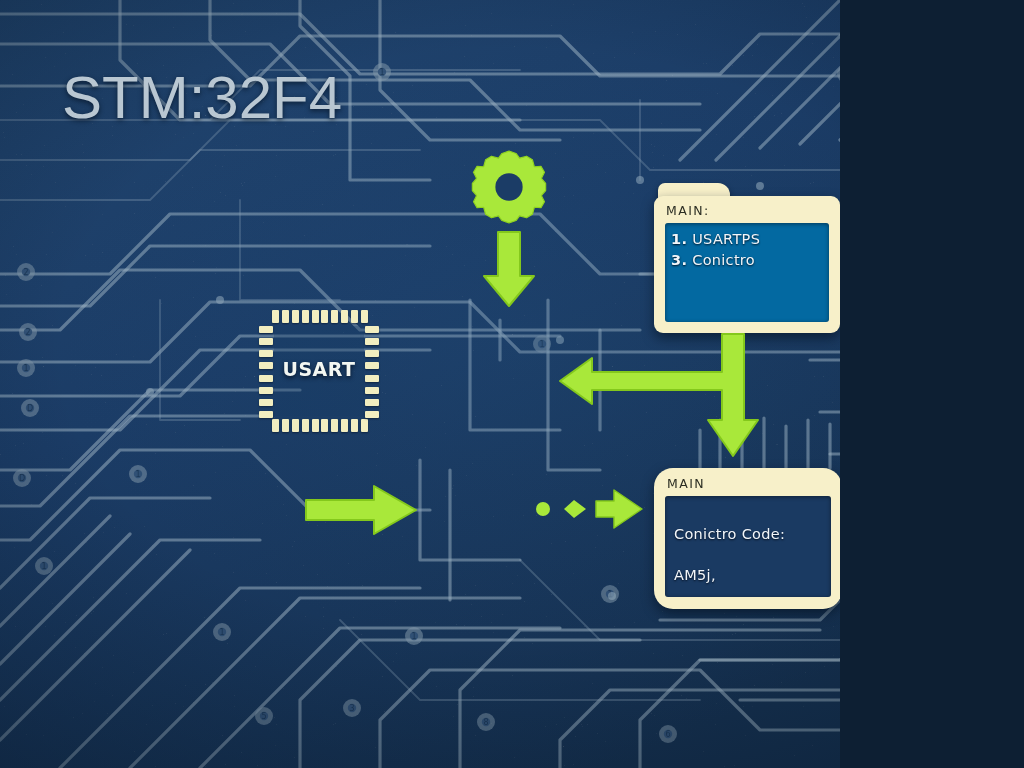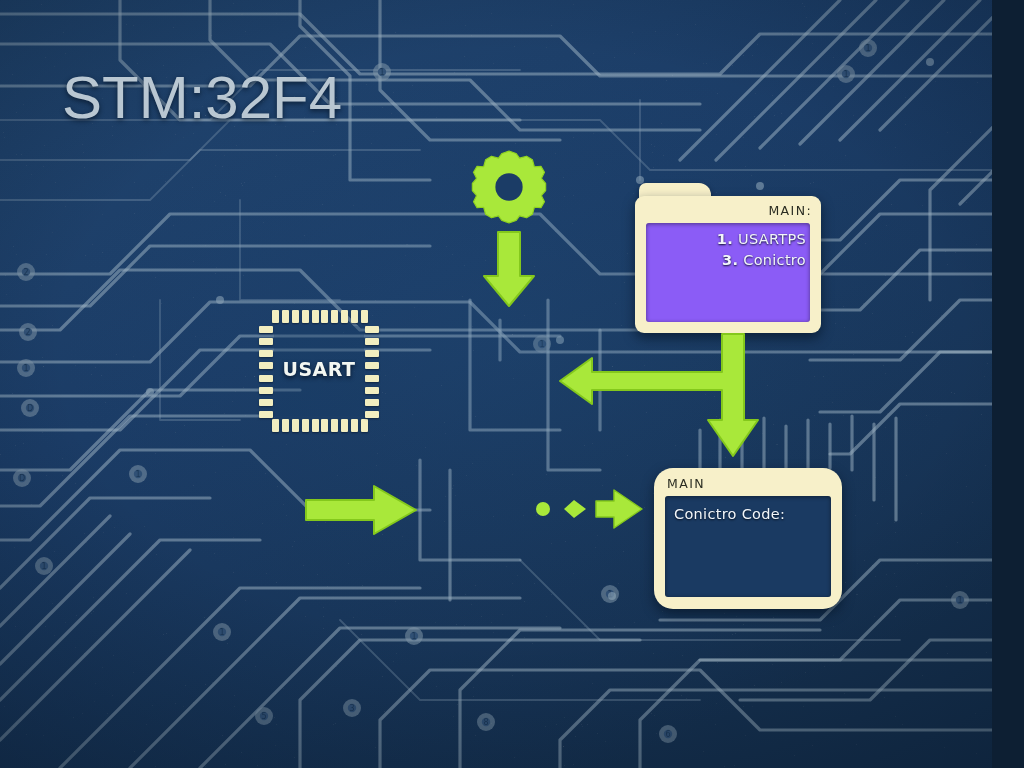--- a/index.html
+++ b/index.html
@@ -3,21 +3,21 @@
 <meta charset="utf-8">
 <title>STM32F4 USART Diagram</title>
 <style>
   html, body {
     margin: 0;
     padding: 0;
     background: #0d1f33;
   }
   #stage {
     position: relative;
-    width: 992px;
+    width: 840px;
     height: 768px;
     overflow: hidden;
     font-family: "DejaVu Sans", sans-serif;
     background: #1b3c66;
   }
 
   
   #board-svg {
     position: absolute;
     left: 0; top: 0;
@@ -111,25 +111,24 @@
     position: absolute;
     left: 470px;
     top: 148px;
     width: 78px;
     height: 78px;
   }
 
   
   #folder-card {
     position: absolute;
-    left: 635px;
+    left: 654px;
     top: 183px;
     width: 186px;
     height: 150px;
-    text-align: right;
   }
   #folder-tab {
     position: absolute;
     left: 4px;
     top: 0;
     width: 72px;
     height: 22px;
     background: #f7f0c9;
     border-radius: 7px 12px 0 0;
     box-shadow: 0 2px 5px rgba(4,16,32,.55);
@@ -153,21 +152,21 @@
     font-family: "DejaVu Sans", sans-serif;
     font-weight: 400;
     margin: 1px 0 4px 1px;
   }
   #folder-screen {
     position: absolute;
     left: 11px;
     top: 27px;
     width: 164px;
     height: 99px;
-    background: #8b5cf6;
+    background: #0369a1;
     border-radius: 3px;
     box-sizing: border-box;
     padding: 6px 4px 0 6px;
     box-shadow: inset 0 1px 4px rgba(0,0,0,.45);
   }
   .folder-line {
     color: #f2f6fa;
     font-size: 14.5px;
     line-height: 21px;
     font-family: "DejaVu Sans", sans-serif;
@@ -210,20 +209,21 @@
     box-shadow: inset 0 1px 4px rgba(0,0,0,.45);
   }
   .code-line {
     color: #f2f6fa;
     font-size: 14.5px;
     line-height: 21px;
     font-family: "DejaVu Sans", sans-serif;
     letter-spacing: .3px;
     white-space: nowrap;
     text-shadow: 0 1px 2px rgba(2,10,22,.9);
+    margin-top: 20px;
   }
 </style>
 </head>
 <body>
 
 <div id="stage">
 
   <svg id="board-svg" viewBox="0 0 1024 768" preserveAspectRatio="none">
     <defs>
       <linearGradient id="bgGrad" x1="0" y1="0" x2="0.6" y2="1">
@@ -501,16 +501,17 @@
   <svg id="arrow-dotted" class="arrow-svg" viewBox="0 0 110 42">
     <circle cx="9" cy="21" r="7" fill="#a9e83a"></circle>
     <path d="M30,21 L40,12 L52,21 L40,30 Z" fill="#a9e83a"></path>
     <path d="M62,13 H80 V2 L108,21 L80,40 V29 H62 Z" fill="#a9e83a" stroke="#84c81c" stroke-width="1.5" stroke-linejoin="round"></path>
   </svg>
 
   <div id="code-card">
     <div id="code-title">MAIN</div>
     <div id="code-screen">
       <div class="code-line">Conictro Code:</div>
+      <div class="code-line">AM5j,</div>
     </div>
   </div>
 
 </div>
 
 </body></html>

